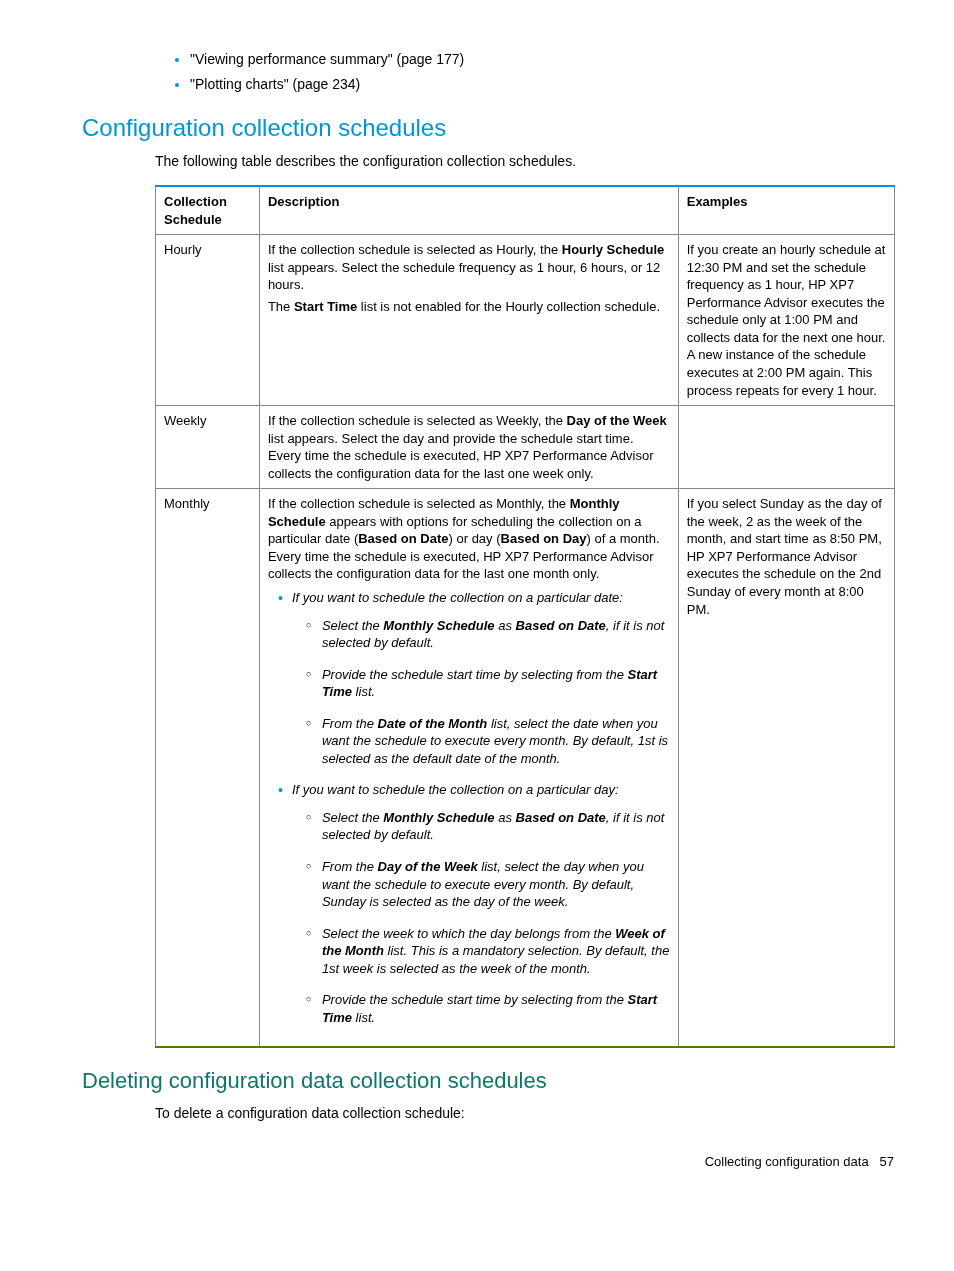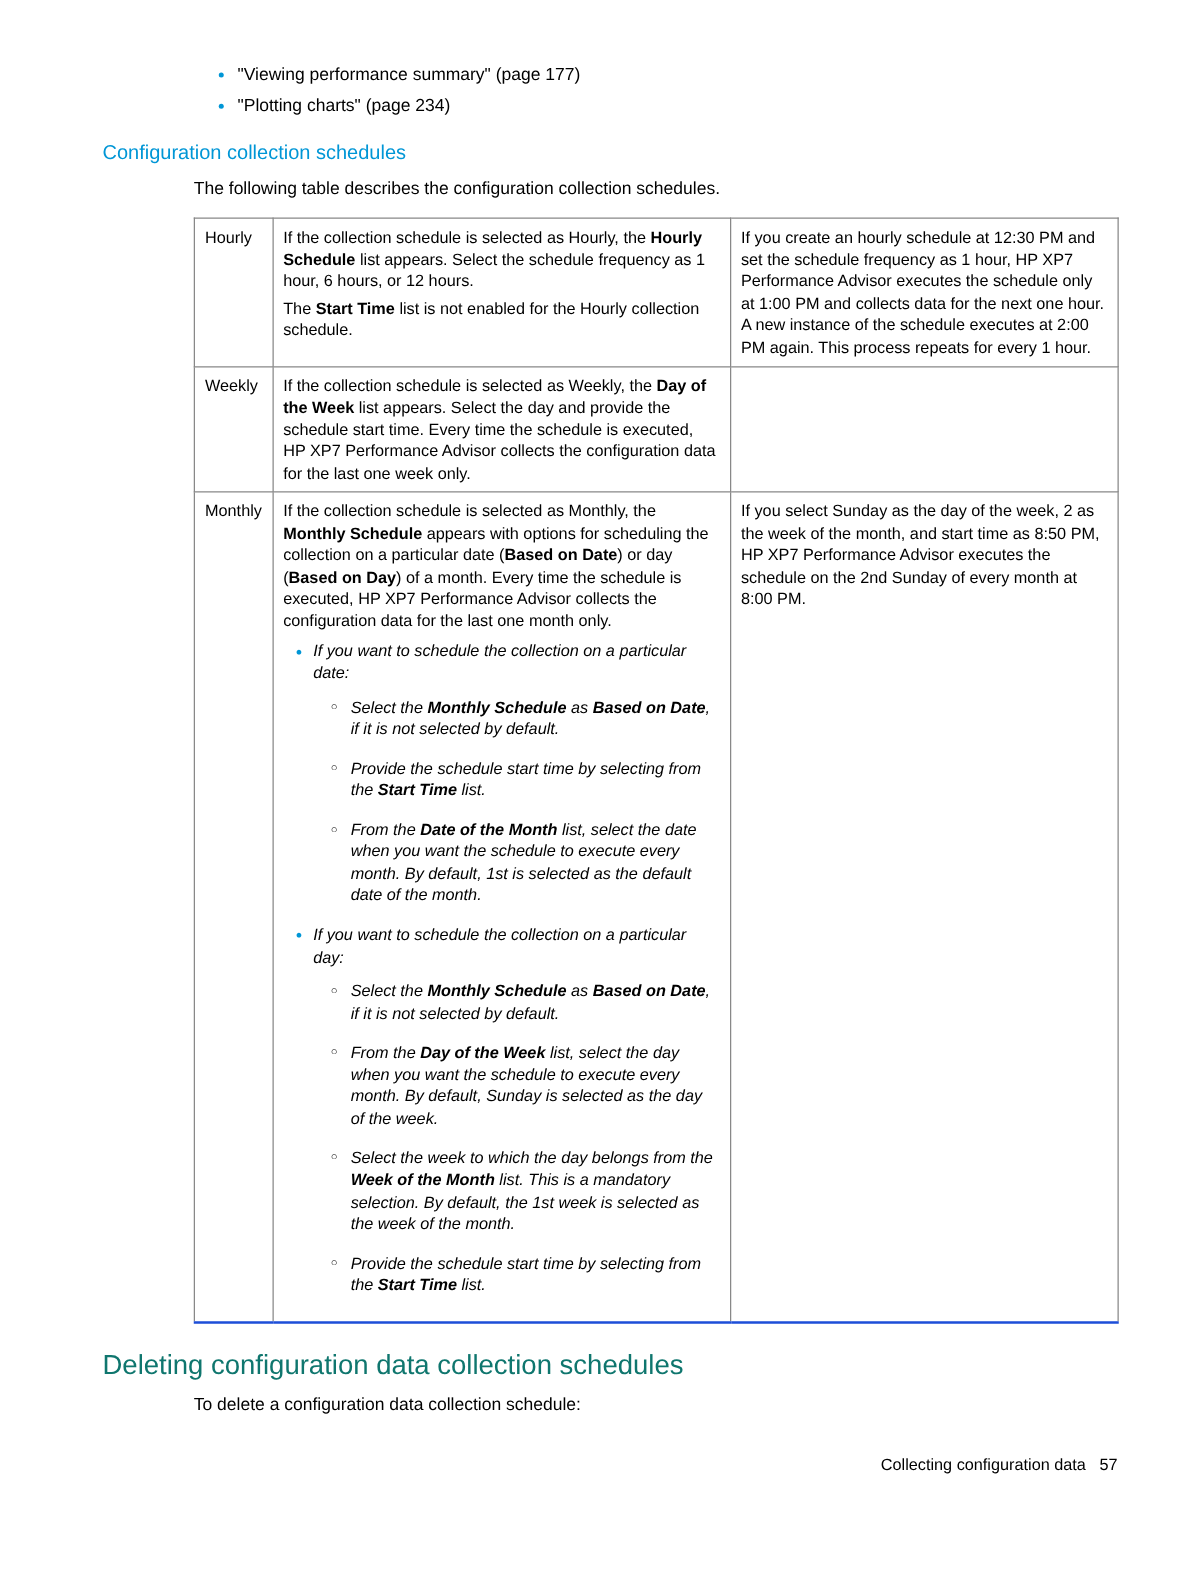--- a/index.html
+++ b/index.html
@@ -20,21 +20,21 @@
   .top-list li {
     color: #0096d6;
     margin-bottom: 6px;
   }
   .top-list li span {
     color: #000;
   }
   h3.section {
     color: #0096d6;
     font-weight: normal;
-    font-size: 16px;
+    font-size: 24px;
     margin: 8px 0 8px 22px;
   }
   h3.section-main {
     color: #0f766e;
     font-weight: normal;
     font-size: 22px;
     margin: 18px 0 8px 22px;
   }
   p.body-text {
     margin: 6px 0 14px 95px;
@@ -51,21 +51,21 @@
     border: 1px solid #888;
     padding: 6px 8px;
     text-align: left;
     vertical-align: top;
   }
   table th {
     font-weight: bold;
     border-top: 2px solid #0096d6;
   }
   table tr:last-child td {
-    border-bottom: 2px solid #1d4ed8;
+    border-bottom: 2px solid #4d7c0f;
   }
   .col-sched { width: 88px; }
   .col-desc { width: 415px; }
   .col-ex { width: 205px; }
   ul.inner {
     list-style: none;
     padding-left: 10px;
     margin: 6px 0;
   }
   ul.inner > li {
@@ -114,20 +114,25 @@
 <ul class="top-list">
   <li><span>"Viewing performance summary" (page 177)</span></li>
   <li><span>"Plotting charts" (page 234)</span></li>
 </ul>
 
 <h3 class="section">Configuration collection schedules</h3>
 <p class="body-text">The following table describes the configuration collection schedules.</p>
 
 <table>
   <tbody>
+      <tr>
+    <th class="col-sched">Collection Schedule</th>
+    <th class="col-desc">Description</th>
+    <th class="col-ex">Examples</th>
+  </tr>
   <tr>
     <td>Hourly</td>
     <td>
       <span>If the collection schedule is selected as Hourly, the </span><span class="b">Hourly Schedule</span><span> list appears. Select the schedule frequency as 1 hour, 6 hours, or 12 hours.</span><br>
       <div style="height:4px"></div>
       <span>The </span><span class="b">Start Time</span><span> list is not enabled for the Hourly collection schedule.</span>
     </td>
     <td>If you create an hourly schedule at 12:30 PM and set the schedule frequency as 1 hour, HP XP7 Performance Advisor executes the schedule only at 1:00 PM and collects data for the next one hour. A new instance of the schedule executes at 2:00 PM again. This process repeats for every 1 hour.</td>
   </tr>
   <tr>

